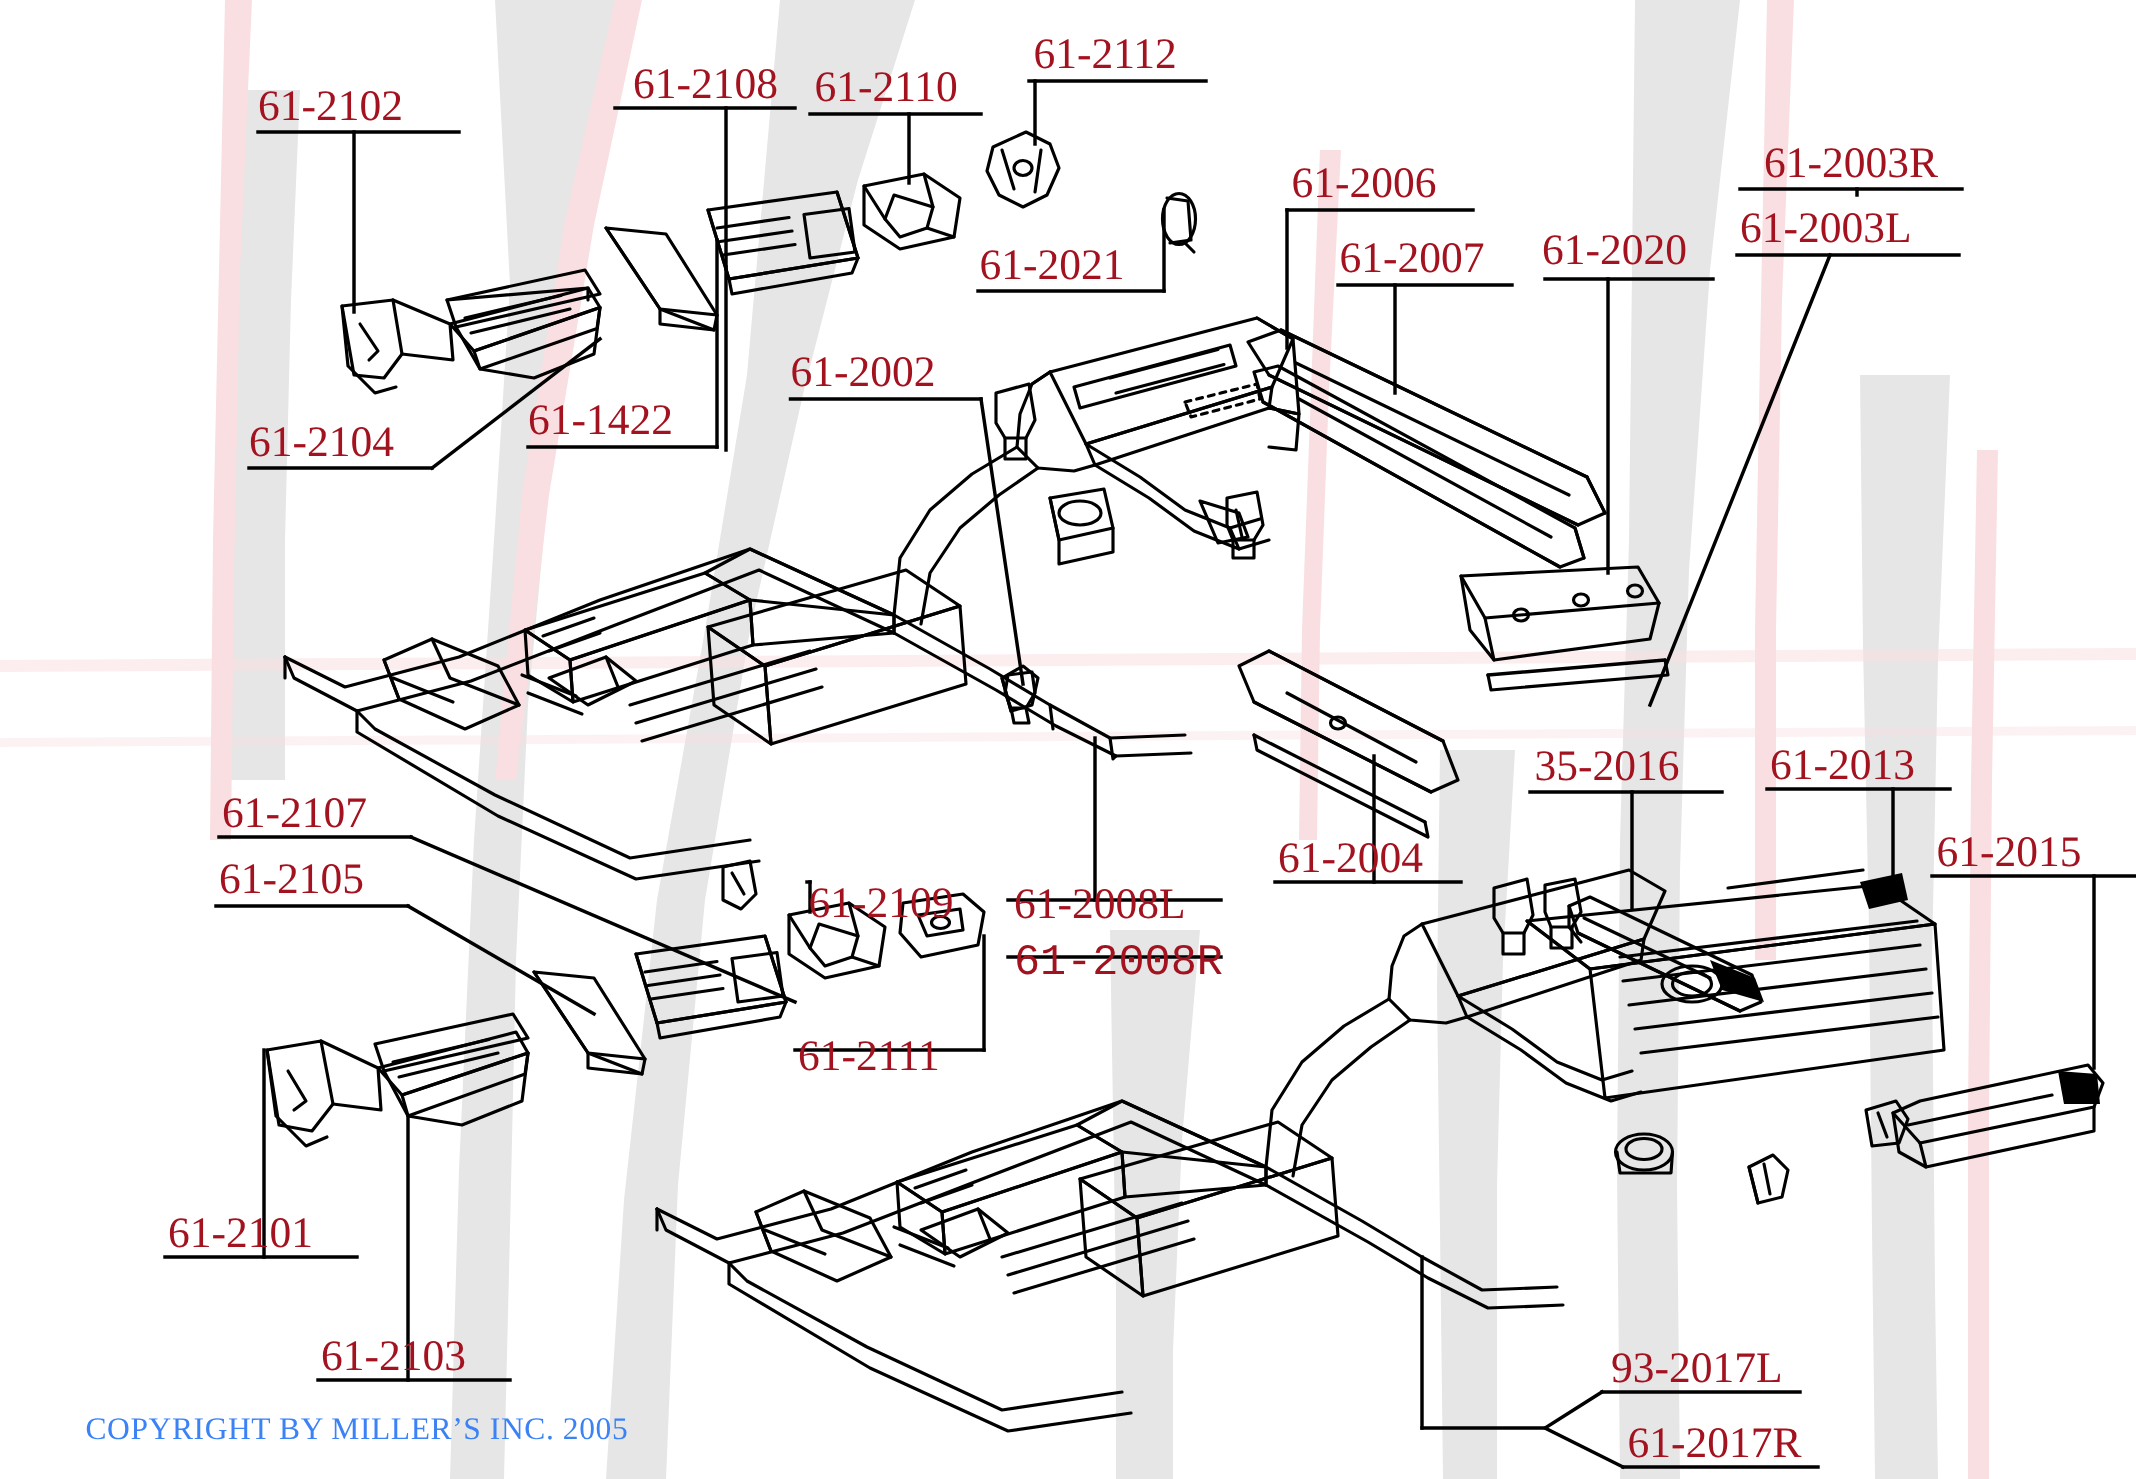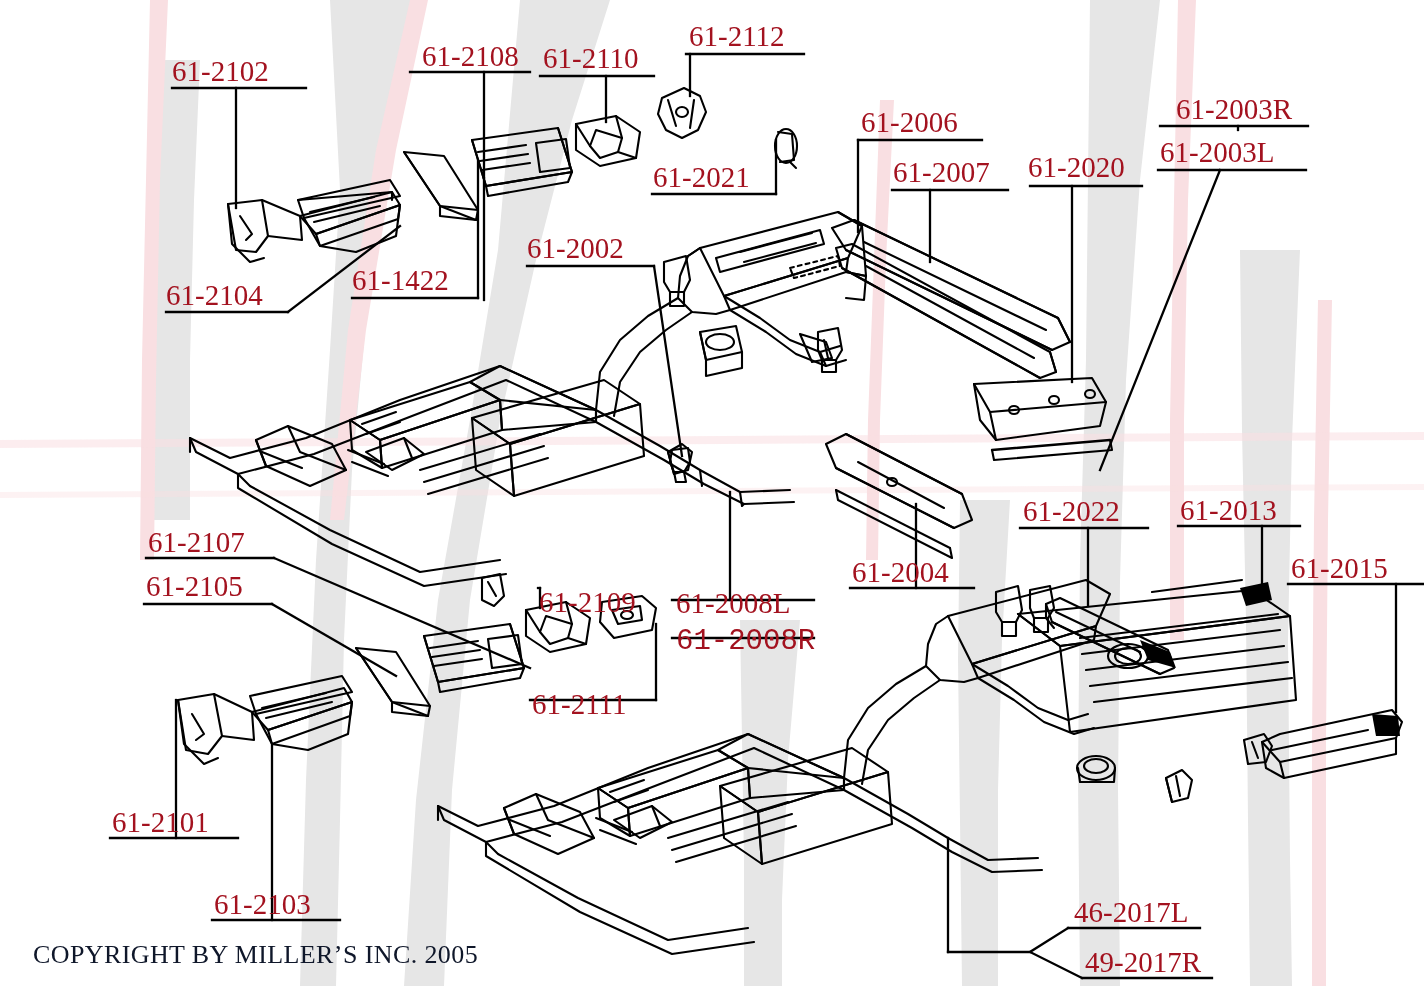--- a/index.html
+++ b/index.html
@@ -30,25 +30,26 @@
     position: absolute;
     color: #a3121f;
     font-family: "Liberation Serif", serif;
     font-size: 29px;
     line-height: 1;
     white-space: nowrap;
     letter-spacing: 0px;
   }
   .copyright {
     position: absolute;
-    color: #0f172a;
+    color: #3b82f6;
     font-family: "Liberation Serif", serif;
-    font-size: 26px;
+    font-size: 21px;
     white-space: nowrap;
     letter-spacing: 0.4px;
+    margin-left: 24px;
   }
 </style>
 </head>
 <body>
 
 <div id="page">
 
   <svg id="watermark" viewBox="0 0 1424 986" xmlns="http://www.w3.org/2000/svg">
     <g fill="#e6e6e6">
       <path d="M330,0 L420,0 L392,140 L368,300 L352,470 L344,640 L340,820 L336,986 L300,986 L306,780 L316,560 L330,350 L340,190 Z"></path>
@@ -498,31 +499,31 @@
     <div class="part-label" style="left:689px; top:22px;">61-2112</div>
     <div class="part-label" style="left:861px; top:108px;">61-2006</div>
     <div class="part-label" style="left:1160px; top:95px;margin-left:16px;">61-2003R</div>
     <div class="part-label" style="left:893px; top:158px;">61-2007</div>
     <div class="part-label" style="left:1028px; top:153px;">61-2020</div>
     <div class="part-label" style="left:1160px; top:138px;">61-2003L</div>
     <div class="part-label" style="left:653px; top:163px;">61-2021</div>
     <div class="part-label" style="left:527px; top:234px;">61-2002</div>
     <div class="part-label" style="left:166px; top:281px;">61-2104</div>
     <div class="part-label" style="left:352px; top:266px;">61-1422</div>
-    <div class="part-label" style="left:1023px; top:497px;">61-2022</div>
+    <div class="part-label" style="left:1023px; top:497px;">35-2016</div>
     <div class="part-label" style="left:1180px; top:496px;">61-2013</div>
     <div class="part-label" style="left:1291px; top:554px;">61-2015</div>
     <div class="part-label" style="left:148px; top:528px;">61-2107</div>
     <div class="part-label" style="left:146px; top:572px;">61-2105</div>
     <div class="part-label" style="left:539px; top:564px;margin-top:24px;">61-2109</div>
     <div class="part-label" style="left:852px; top:558px;">61-2004</div>
     <div class="part-label" style="left:676px; top:589px;">61-2008L</div>
     <div class="part-label" style="left:676px; top:627px;font-family:Liberation Mono, monospace;">61-2008R</div>
     <div class="part-label" style="left:532px; top:690px;">61-2111</div>
     <div class="part-label" style="left:112px; top:808px;">61-2101</div>
     <div class="part-label" style="left:214px; top:890px;">61-2103</div>
-    <div class="part-label" style="left:1074px; top:898px;">46-2017L</div>
-    <div class="part-label" style="left:1085px; top:948px;">49-2017R</div>
+    <div class="part-label" style="left:1074px; top:898px;">93-2017L</div>
+    <div class="part-label" style="left:1085px; top:948px;">61-2017R</div>
 
     <div class="copyright" style="left:33px; top:940px;">COPYRIGHT BY MILLER’S INC. 2005</div>
   </div>
 
 </div>
 
 </body></html>

